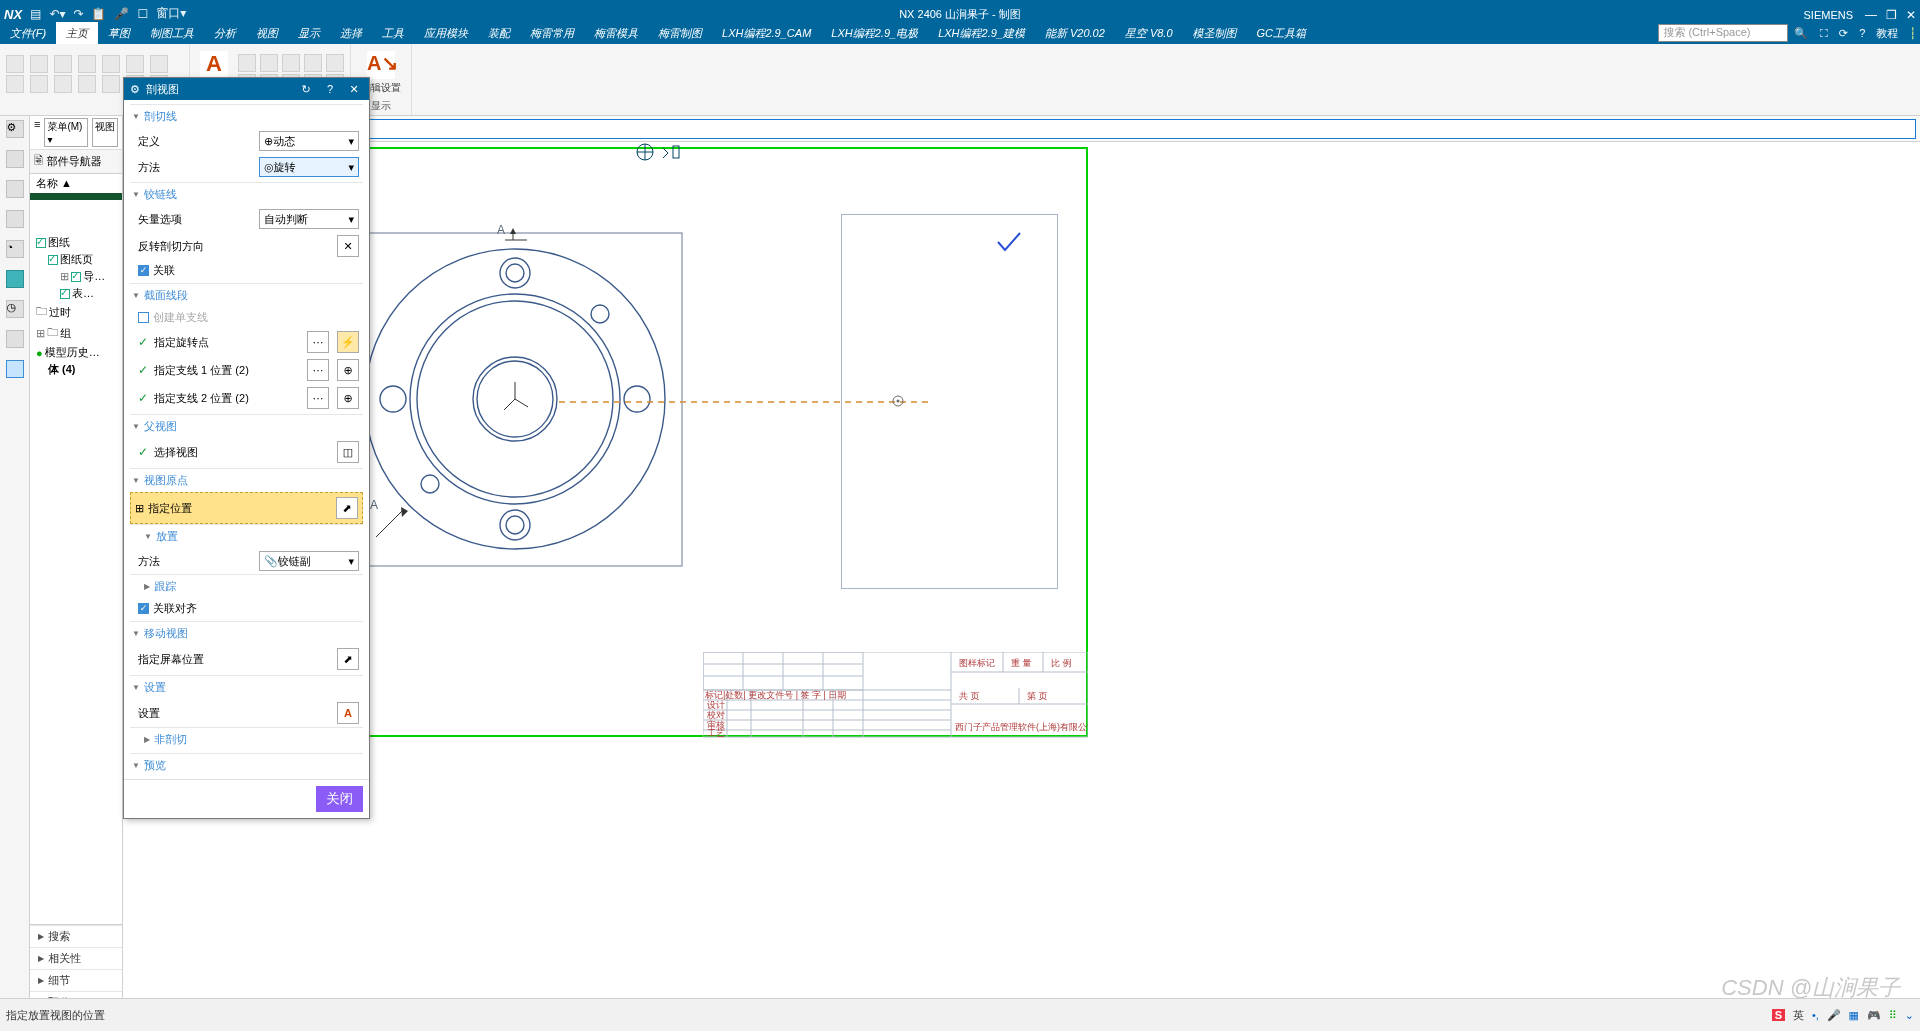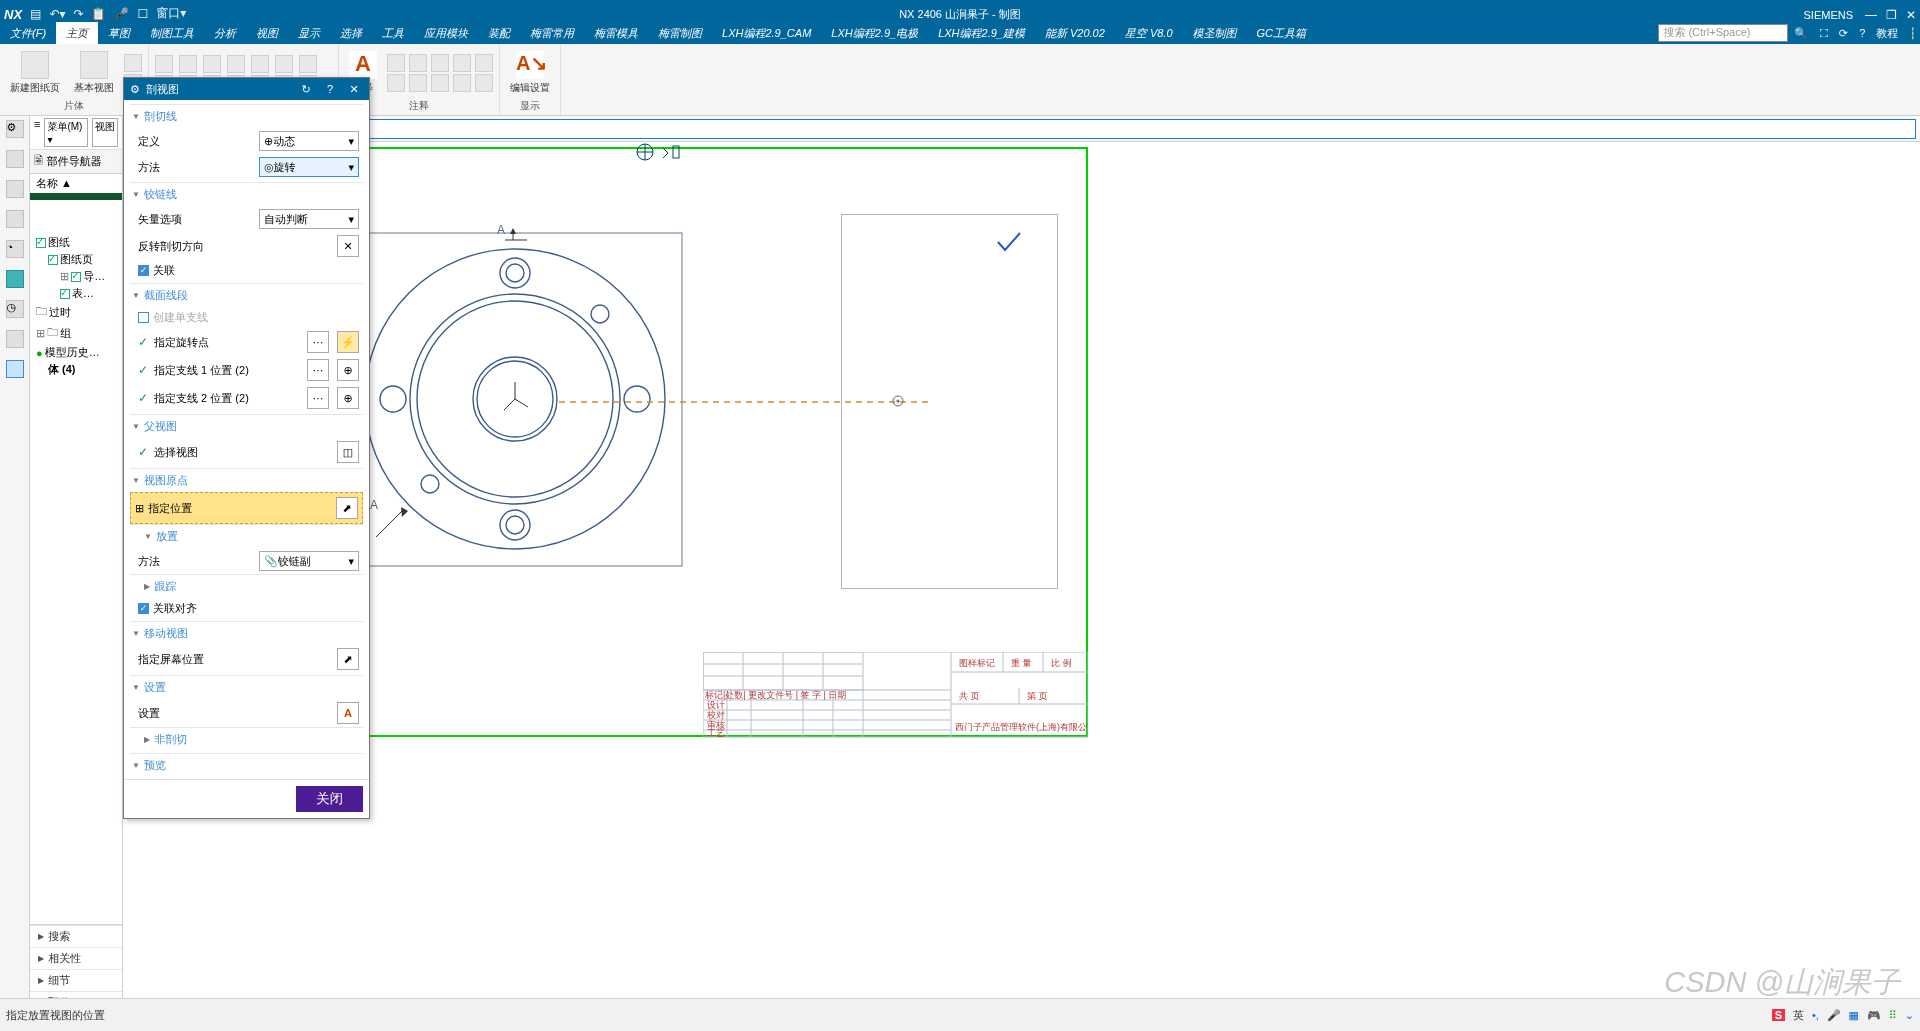--- a/index.html
+++ b/index.html
@@ -57,37 +57,37 @@
 .dlg-sec-h .tri { font-size: 8px; color: #777; }
 .dlg-row { display: flex; align-items: center; padding: 3px 4px 3px 8px; gap: 6px; }
 .dlg-row .lbl { flex: 1; }
 .dlg-row .ok { color: #1a9a3a; font-size: 12px; }
 .dlg-sel { border: 1px solid #aaa; background: #fff; height: 20px; padding: 0 4px; font-size: 11px; min-width: 100px; display: flex; align-items: center; }
 .dlg-sel.highlight { border-color: #3d8cd6; background: #e6f3ff; }
 .dlg-btn-sm { width: 22px; height: 22px; border: 1px solid #aaa; background: #fff; margin-left: 2px; display: inline-flex; align-items: center; justify-content: center; }
 .dlg-x { width: 22px; height: 22px; border: 1px solid #aaa; background: #fff; display: flex; align-items: center; justify-content: center; }
 .dlg-sel-row { background: #ffe28a; border: 1px dashed #c8a030; padding: 4px; display: flex; align-items: center; }
 .dialog .dlg-foot { padding: 6px; display: flex; justify-content: flex-end; border-top: 1px solid #e0e0e0; }
-.dialog .close-btn { background: #4c1d95; color: #fff; border: none; padding: 4px 20px; }
+.dialog .close-btn { background: #8b5cf6; color: #fff; border: none; padding: 4px 10px; }
 .chkbox { display: flex; align-items: center; gap: 4px; padding: 3px 8px; }
 .chkbox .sq { width: 11px; height: 11px; border: 1px solid #3d8cd6; background: #3d8cd6; color: #fff; font-size: 9px; line-height: 9px; text-align: center; }
 .chkbox .sq.off { background: #fff; }
 
 .canvas-area { flex: 1; position: relative; background: #fff; }
 .selbar { position: absolute; left: 0; top: 0; right: 0; height: 26px; border-bottom: 1px solid #d0d0d0; display: flex; align-items: center; padding: 0 4px; gap: 4px; background: #f9f9f9; }
 .selbar .inputbar { flex: 1; border: 1px solid #1a7bd6; height: 20px; background: #fff; }
 .viewport { position: absolute; left: 0; top: 26px; right: 0; bottom: 0; overflow: hidden; }
 .sheet-border { position: absolute; border: 2px solid #00d000; }
 .hatch-bar { position: absolute; left: 0; width: 26px; background: repeating-linear-gradient(0deg, #00d000 0 1px, transparent 1px 20px); border: 1px solid #00d000; }
 
 .statusbar { position: absolute; left: 0; right: 0; bottom: 0; height: 18px; background: #f1f1f1; border-top: 1px solid #d0d0d0; display: flex; align-items: center; padding: 16px 6px; font-size: 11px; color: #333; }
 .statusbar .stat-right { margin-left: auto; display: flex; gap: 8px; align-items: center; }
 
 svg text { font-family: Arial, sans-serif; }
-.watermark { position: absolute; right: 20px; bottom: 28px; color: #c8c8c8; font-size: 29px; z-index: 60; font-style: italic; }
+.watermark { position: absolute; right: 20px; bottom: 28px; color: #c8c8c8; font-size: 22px; z-index: 60; font-style: italic; }
 </style>
 </head>
 <body>
 
 <div class="titlebar">
   <span class="nx-logo">NX</span>
   <div class="qat">
     <span>▤</span>
     <span>↶▾</span>
     <span>↷</span>
@@ -137,37 +137,20 @@
   <span class="rtools">
     <span>⛶</span>
     <span>⟳</span>
     <span>?</span>
     <span>教程</span>
     <span style="color:#ff8">┆</span>
   </span>
 </div>
 
 <div class="ribbon">
-  <div class="ribbon-group">
-    <div class="icons">
-      <div class="ribbon-big">
-        <div class="bigicon"></div>
-        <div class="biglabel">新建图纸页</div>
-      </div>
-      <div class="ribbon-big">
-        <div class="bigicon"></div>
-        <div class="biglabel">基本视图</div>
-      </div>
-      <div class="icon-col">
-          <div class="ribbon-sm"></div>
-          <div class="ribbon-sm"></div>
-        </div>
-    </div>
-    <div class="label">片体</div>
-  </div>
 
   <div class="ribbon-group" style="width:190px">
     <div class="icons" id="rg-dims">
         <div class="icon-col">
           <div class="ribbon-sm"></div>
           <div class="ribbon-sm"></div>
         </div>
         <div class="icon-col">
           <div class="ribbon-sm"></div>
           <div class="ribbon-sm"></div>

